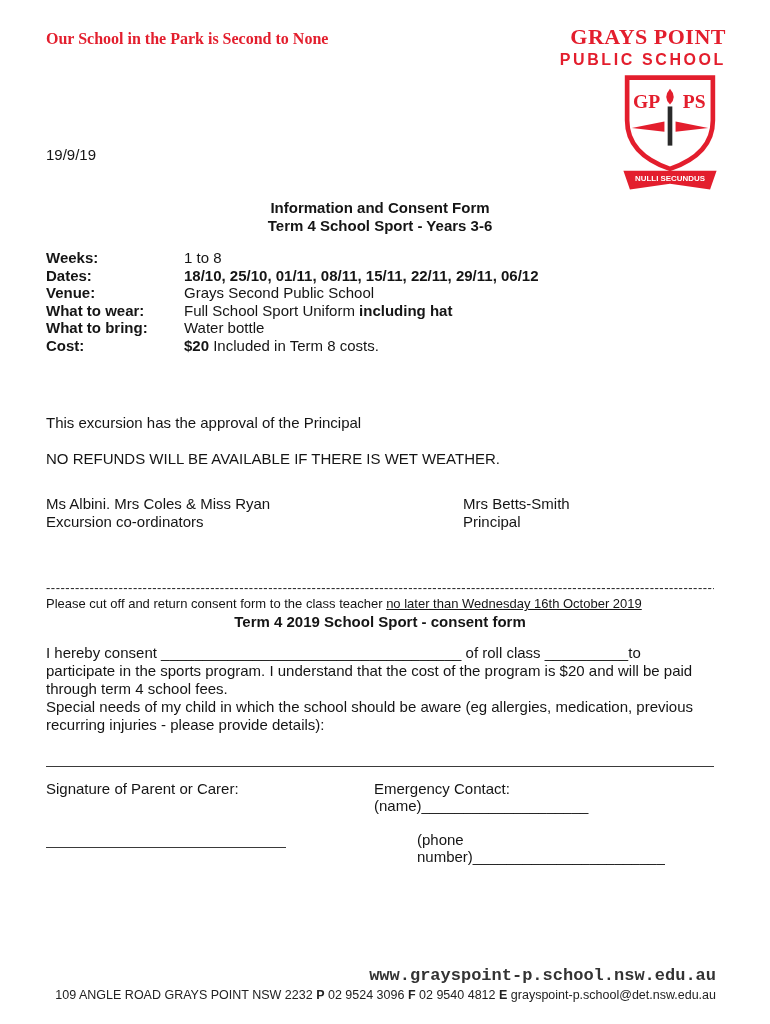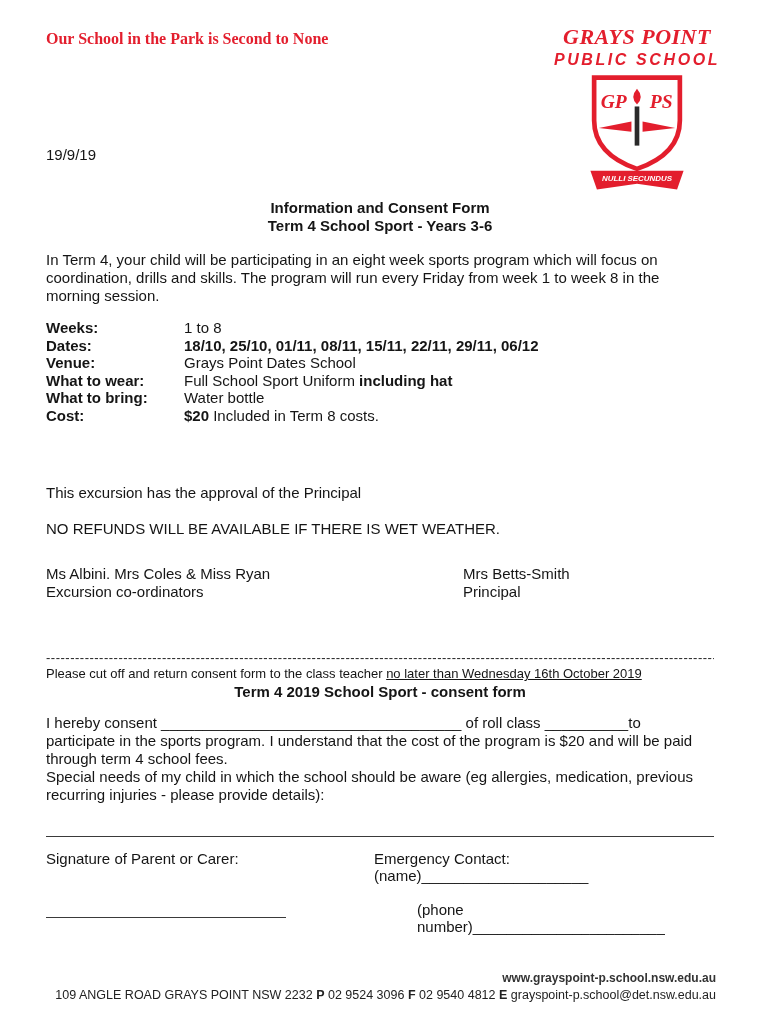--- a/index.html
+++ b/index.html
@@ -2,21 +2,21 @@
 <html><head>
 <meta charset="utf-8">
 <style>
   html,body{margin:0;padding:0;background:#ffffff;}
   .page{position:relative;width:770px;height:1024px;background:#fff;overflow:hidden;
         font-family:"Liberation Sans",sans-serif;font-size:15px;color:#151515;}
   .content{padding:30px 56px 0 46px;}
 
   .slogan{font-family:"Liberation Serif",serif;font-weight:700;color:#e31e2d;font-size:16px;}
 
-  .logo{position:absolute;top:24px;right:44px;width:178px;text-align:center;font-style:italic;}
+  .logo{position:absolute;top:24px;right:44px;width:178px;text-align:right;}
   .logo-name{font-family:"Liberation Serif",serif;font-weight:700;color:#e31e2d;font-size:22px;letter-spacing:.5px;}
   .logo-sub{color:#e31e2d;font-size:16px;letter-spacing:2.6px;font-weight:700;margin-top:1px;}
   .crest{margin-top:3px;}
 
   .date{margin-top:98px;}
 
   .title-block{margin-top:36px;text-align:center;font-weight:700;line-height:18px;}
   .intro{margin-top:16px;line-height:18px;}
 
   .details{margin-top:14px;line-height:17.5px;}
@@ -40,21 +40,21 @@
   .special{line-height:18px;}
 
   .rule{border-top:1px solid #3a3a3a;margin-top:32px;width:100%;}
 
   .bottom-row{display:flex;margin-top:13px;line-height:17px;}
   .bottom-left{width:328px;flex:none;}
   .phone-line{margin-top:17px;margin-left:43px;}
   .sig-line{border-top:1px solid #3a3a3a;width:240px;margin-top:33px;}
 
   .footer{position:absolute;right:54px;bottom:22px;text-align:right;}
-  .footer-url{font-weight:700;font-size:12px;color:#333;}
+  .footer-url{font-weight:700;font-size:17px;color:#333;font-family:Liberation Mono, monospace;}
   .footer-addr{font-size:12.5px;margin-top:3px;color:#222;}
 </style>
 </head>
 <body>
 
 <div class="page">
 
   <div class="logo">
     <div class="logo-name">GRAYS POINT</div>
     <div class="logo-sub">PUBLIC SCHOOL</div>
@@ -75,34 +75,33 @@
 
     <div class="slogan">Our School in the Park is Second to None</div>
 
     <div class="date">19/9/19</div>
 
     <div class="title-block">
       <div>Information and Consent Form</div>
       <div>Term 4 School Sport - Years 3-6</div>
     </div>
 
-    <div class="intro">In Term 4, your child will be participating in an eight week sports program which will focus on coordination, drills and skills. The program will run every Friday from week 1 to week 8 in the morning session.</div>
 
     <div class="details">
       <div class="detail-row">
         <div class="detail-label">Weeks:</div>
         <div class="detail-value">1 to 8</div>
       </div>
       <div class="detail-row">
         <div class="detail-label">Dates:</div>
         <div class="detail-value bold">18/10, 25/10, 01/11, 08/11, 15/11, 22/11, 29/11, 06/12</div>
       </div>
       <div class="detail-row">
         <div class="detail-label">Venue:</div>
-        <div class="detail-value">Grays Point Dates School</div>
+        <div class="detail-value">Grays Second Public School</div>
       </div>
       <div class="detail-row">
         <div class="detail-label">What to wear:</div>
         <div class="detail-value">
           <span>Full School Sport Uniform</span>
           <span class="bold">including hat</span>
         </div>
       </div>
       <div class="detail-row">
         <div class="detail-label">What to bring:</div>

